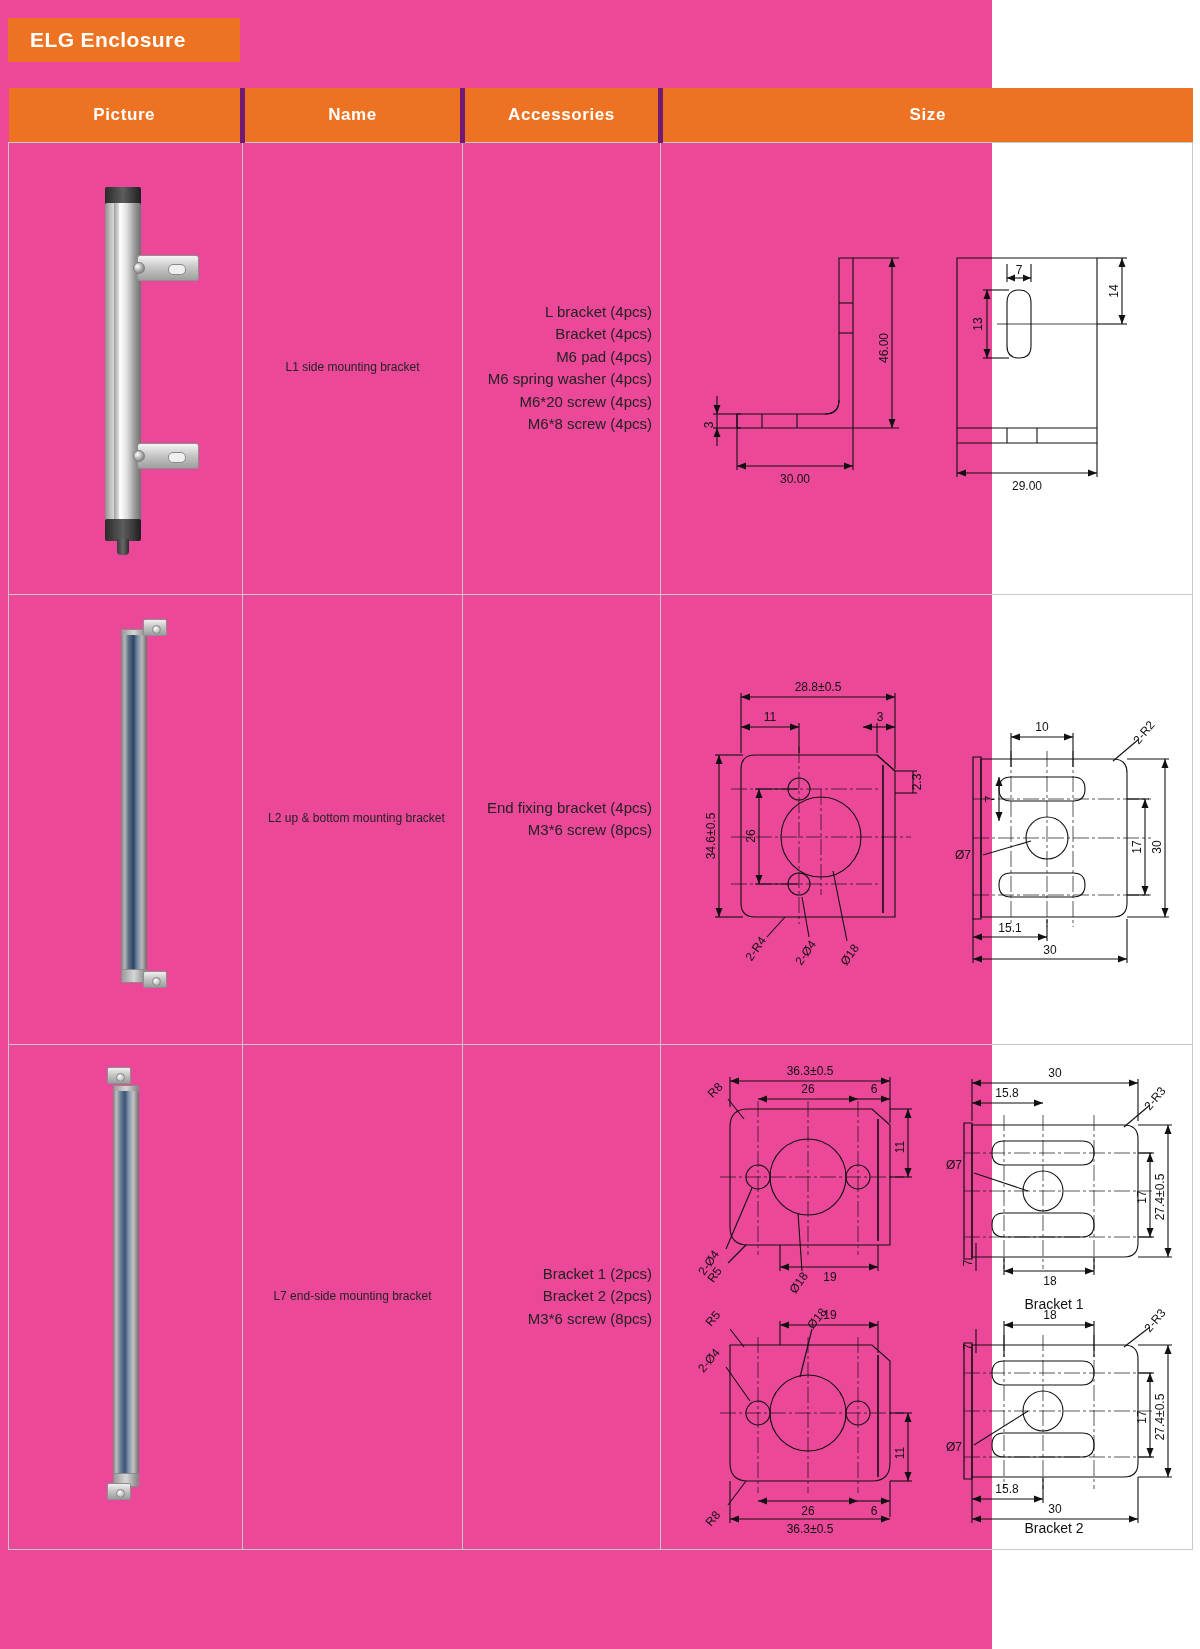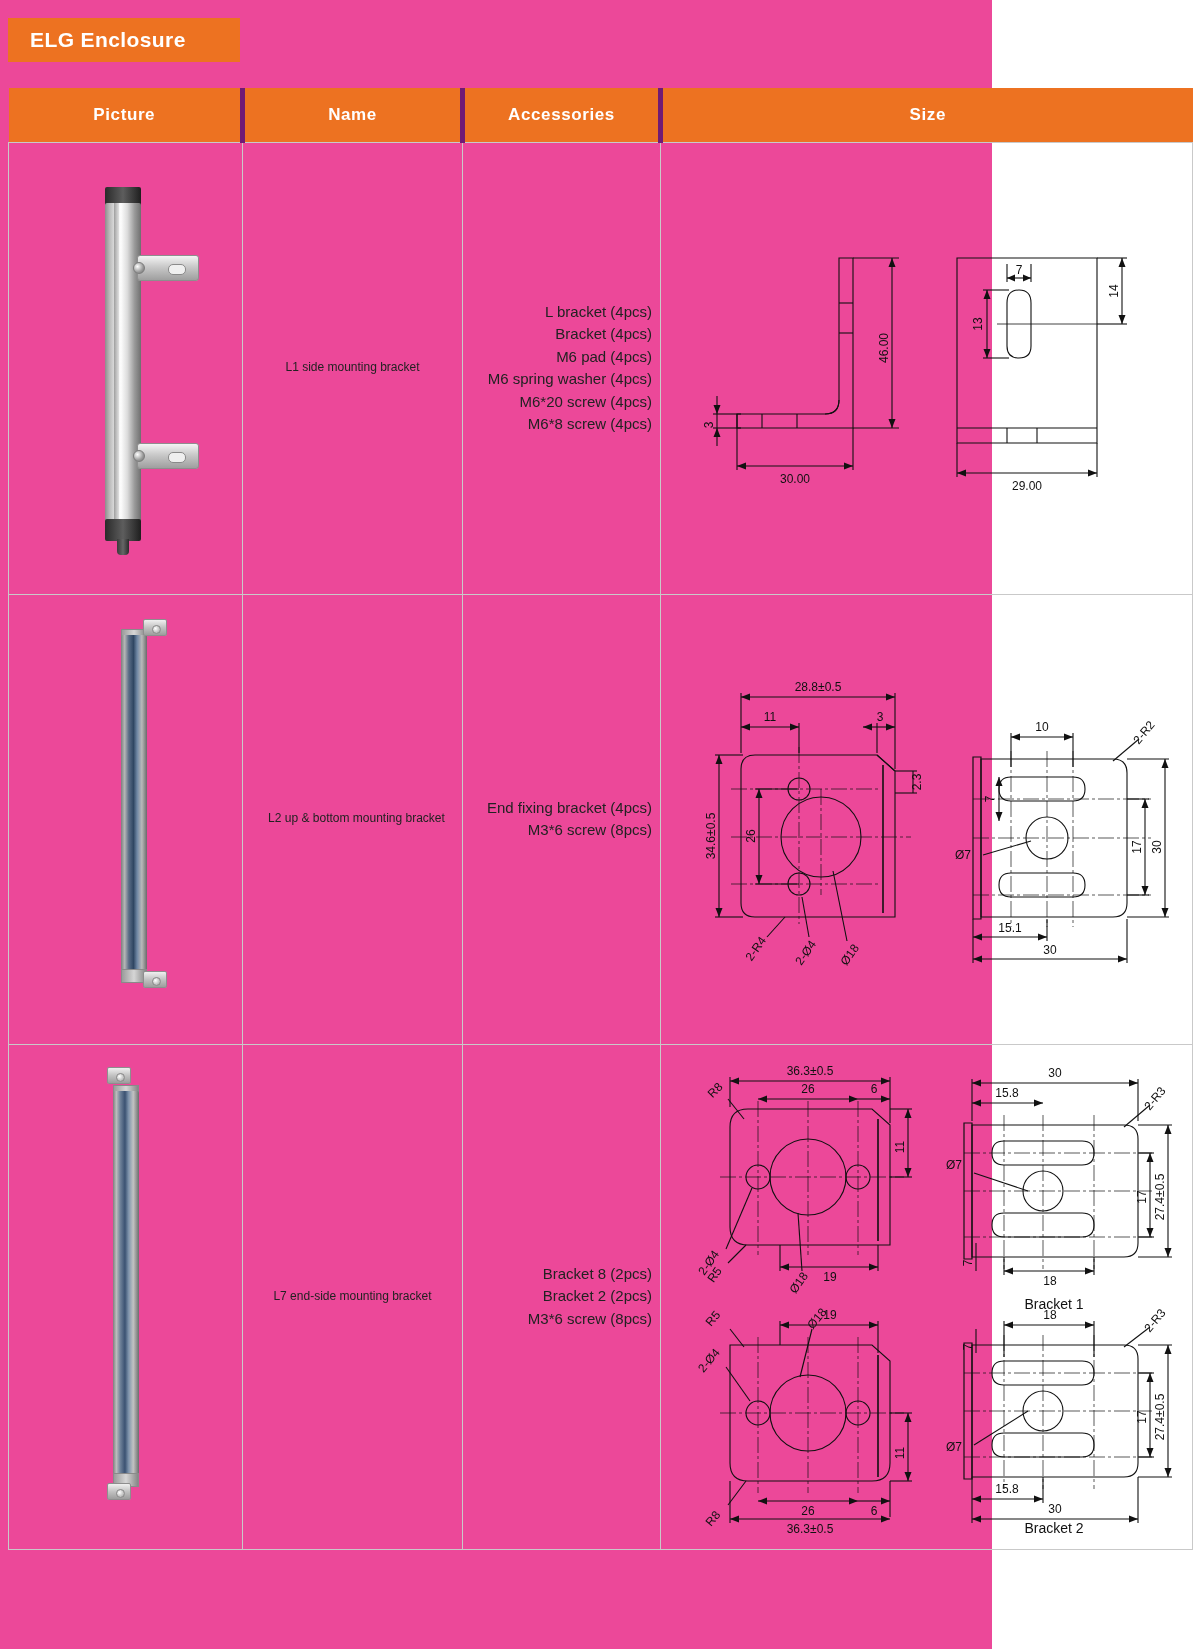--- a/index.html
+++ b/index.html
@@ -477,21 +477,21 @@
             <div class="lv-cap" style="top:428px"></div>
             <div class="lv-tab" style="left:98px; top:22px"></div>
             <div class="lv-tab" style="left:98px; top:438px"></div>
           </div>
         </td>
         <td class="name-cell">
           <div class="name-text">L7 end-side mounting bracket</div>
         </td>
         <td class="acc-cell">
           <div class="acc-list">
-            <div>Bracket 8 (2pcs)</div>
+            <div>Bracket 1 (2pcs)</div>
             <div>Bracket 2 (2pcs)</div>
             <div>M3*6 screw (8pcs)</div>
           </div>
         </td>
         <td class="size-cell">
           <svg class="dwg" width="510" height="480" viewBox="0 0 510 480">
             <g fill="none" stroke="#111" stroke-width="1.1">
 
               <path d="M58,70 Q58,52 76,52 L200,52 L218,68 L218,188 L76,188 Q58,188 58,170 Z"></path>
               <path d="M206,62 L206,184" stroke-width="1.6"></path>

